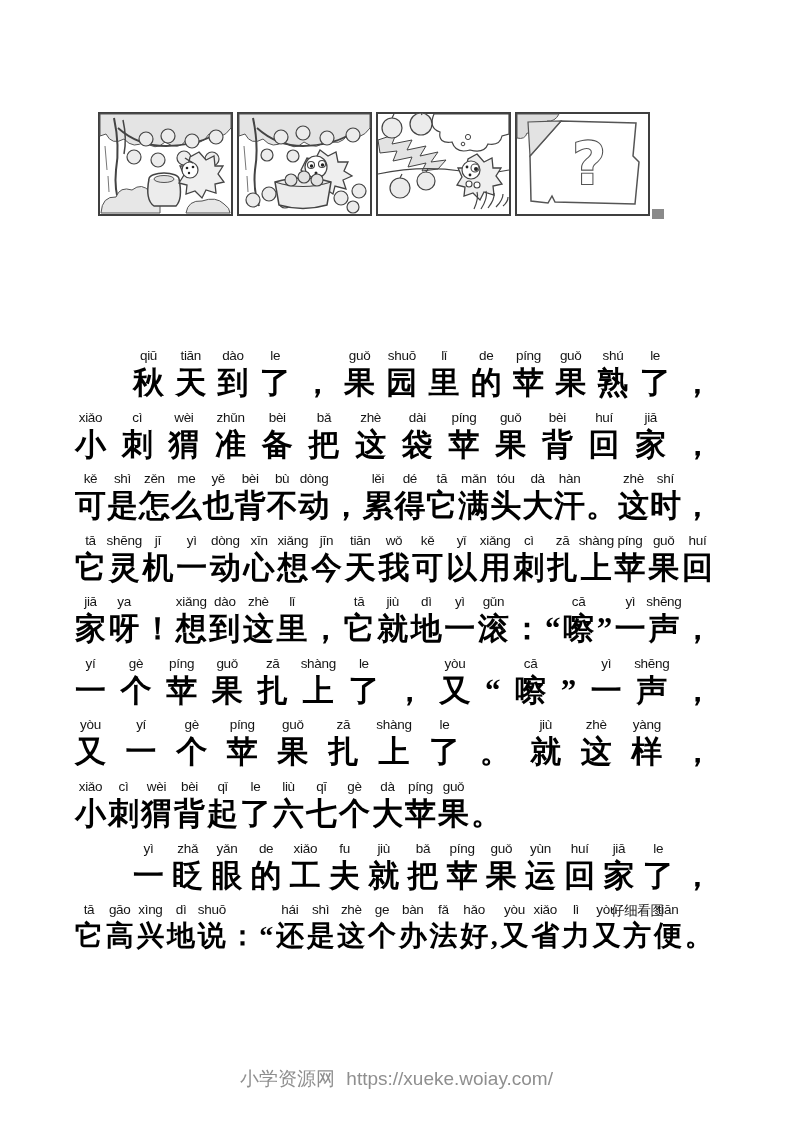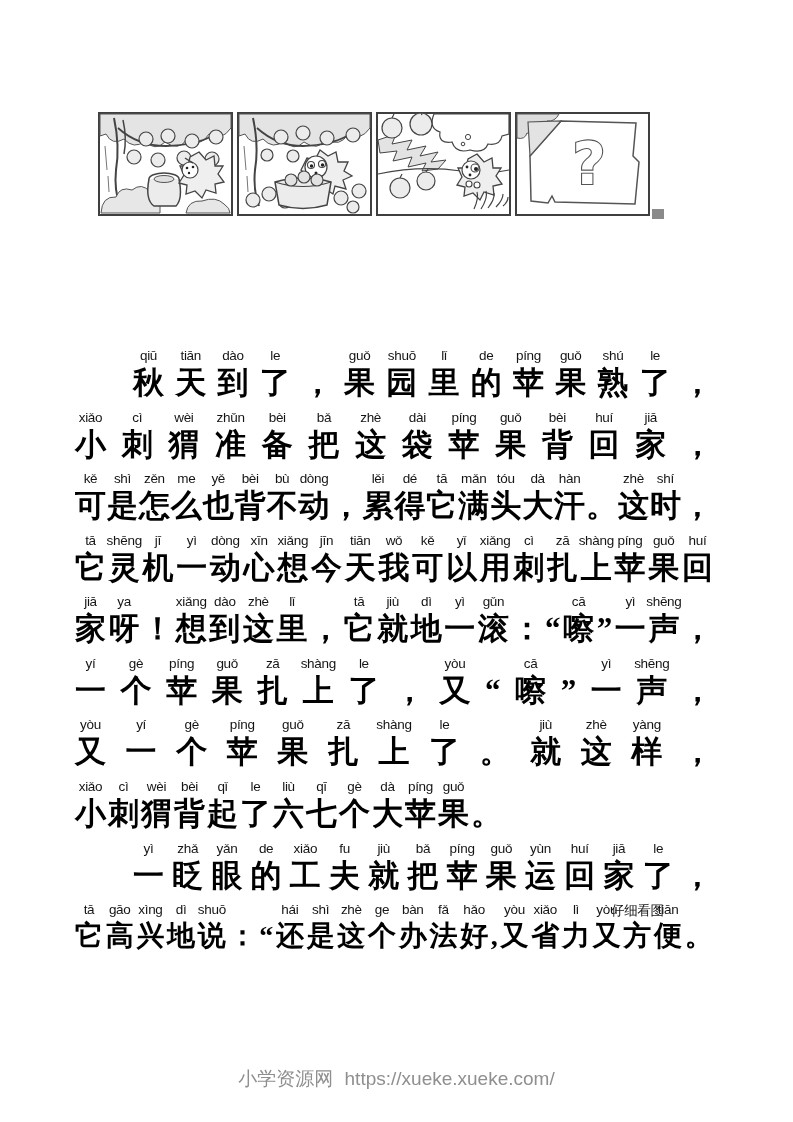--- a/index.html
+++ b/index.html
@@ -835,16 +835,16 @@
         </span>
         <span class="tok pu">
           <span class="py"></span>
           <span class="hz">。</span>
         </span>
       </div>
     </div>
 
   <div class="footer">
     <span>小学资源网</span>
-    <span>https://xueke.xueke.com/</span>
+    <span>https://xueke.woiay.com/</span>
   </div>
 
 </div>
 
 </body></html>

